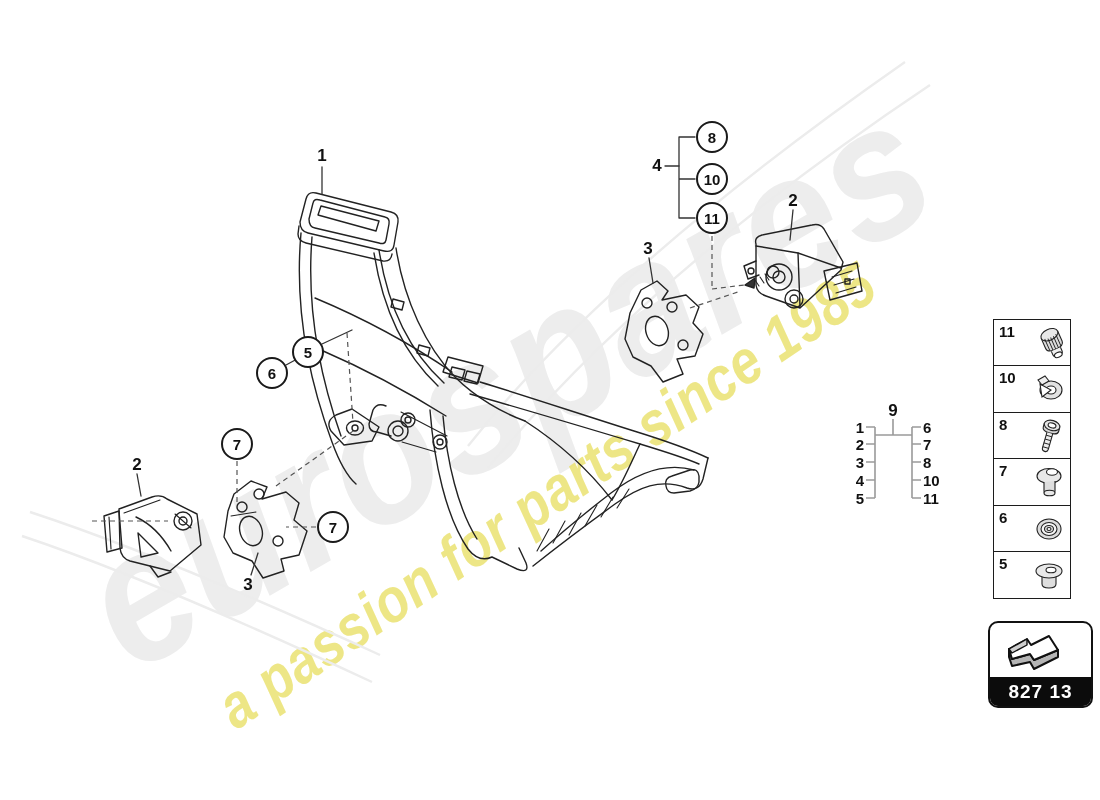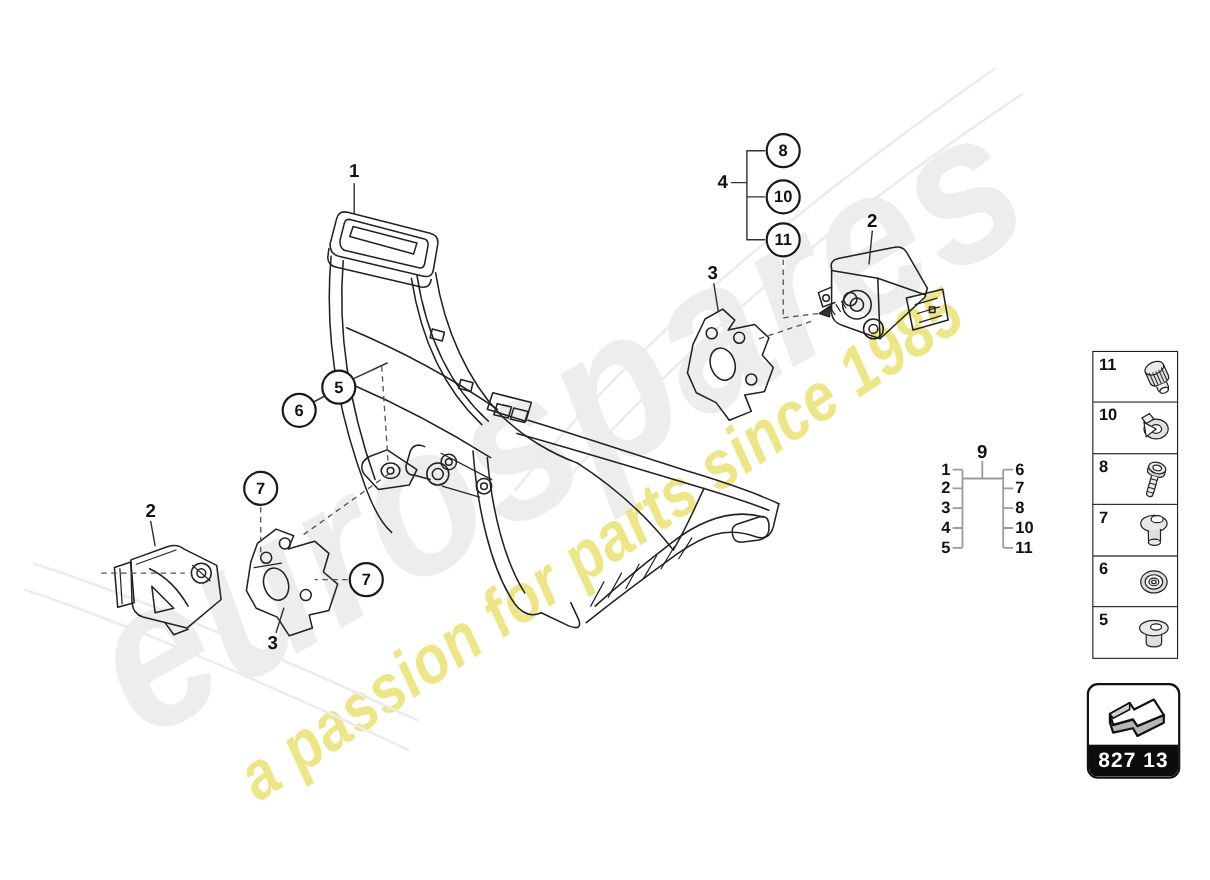--- a/index.html
+++ b/index.html
@@ -25,21 +25,21 @@
   .leg-num.l{transform:translate(-100%,-50%);}
   .leg-num.r{transform:translate(0,-50%);}
   
   .sb{position:absolute;left:993px;top:319px;width:78px;z-index:6;}
   .sb-cell{position:relative;width:78px;height:48px;border:1.6px solid #1c1c1c;
            margin-top:-1.6px;background:#fff;box-sizing:border-box;}
   .sb-cell:first-child{margin-top:0;}
   .sb-label{position:absolute;left:5px;top:3px;font-weight:bold;font-size:15px;color:#111;}
   .sb-ico{position:absolute;right:0;top:3px;}
   
-  .code-box{position:absolute;left:988px;top:621px;width:85px;height:87px;z-index:6;
+  .code-box{position:absolute;left:988px;top:621px;width:105px;height:87px;z-index:6;
             border:2.2px solid #111;border-radius:10px;background:#fff;overflow:hidden;
             box-sizing:border-box;}
   .code-band{position:absolute;left:0;right:0;bottom:0;height:29px;background:#0c0c0c;
              color:#fff;display:flex;align-items:center;justify-content:center;
              font-weight:bold;font-size:19px;letter-spacing:1px;}
   .code-arrow{position:absolute;left:8px;top:3px;}
 </style>
 </head>
 <body>
 

